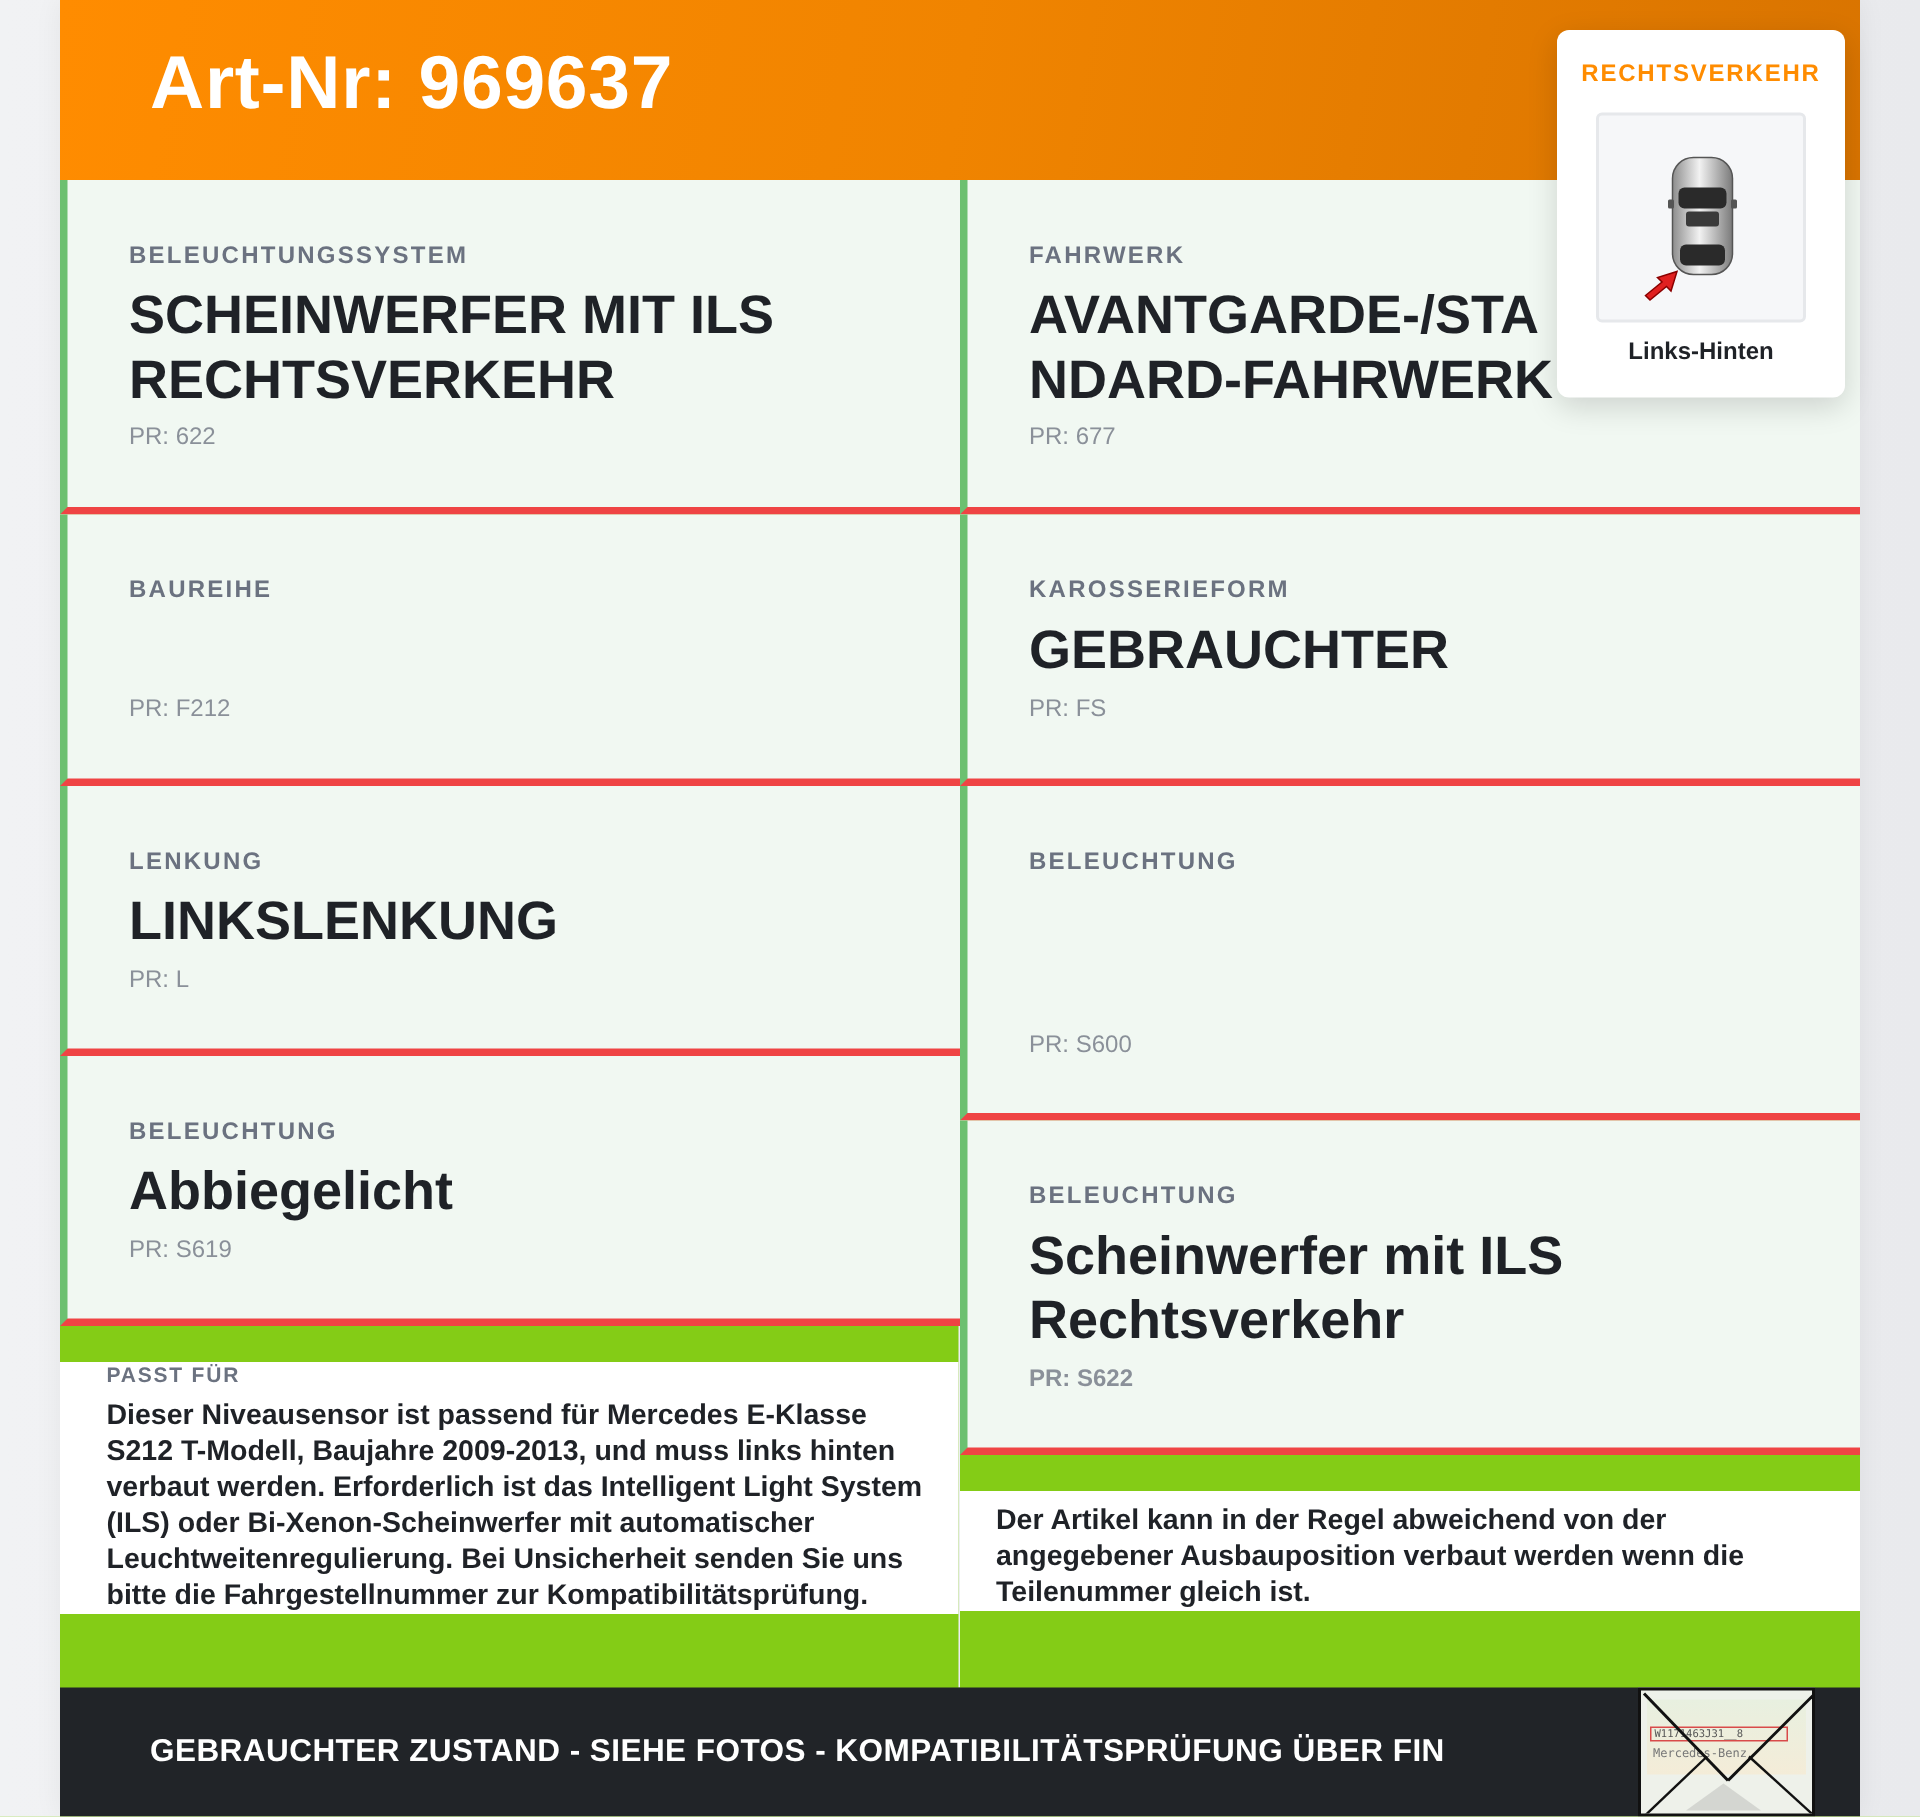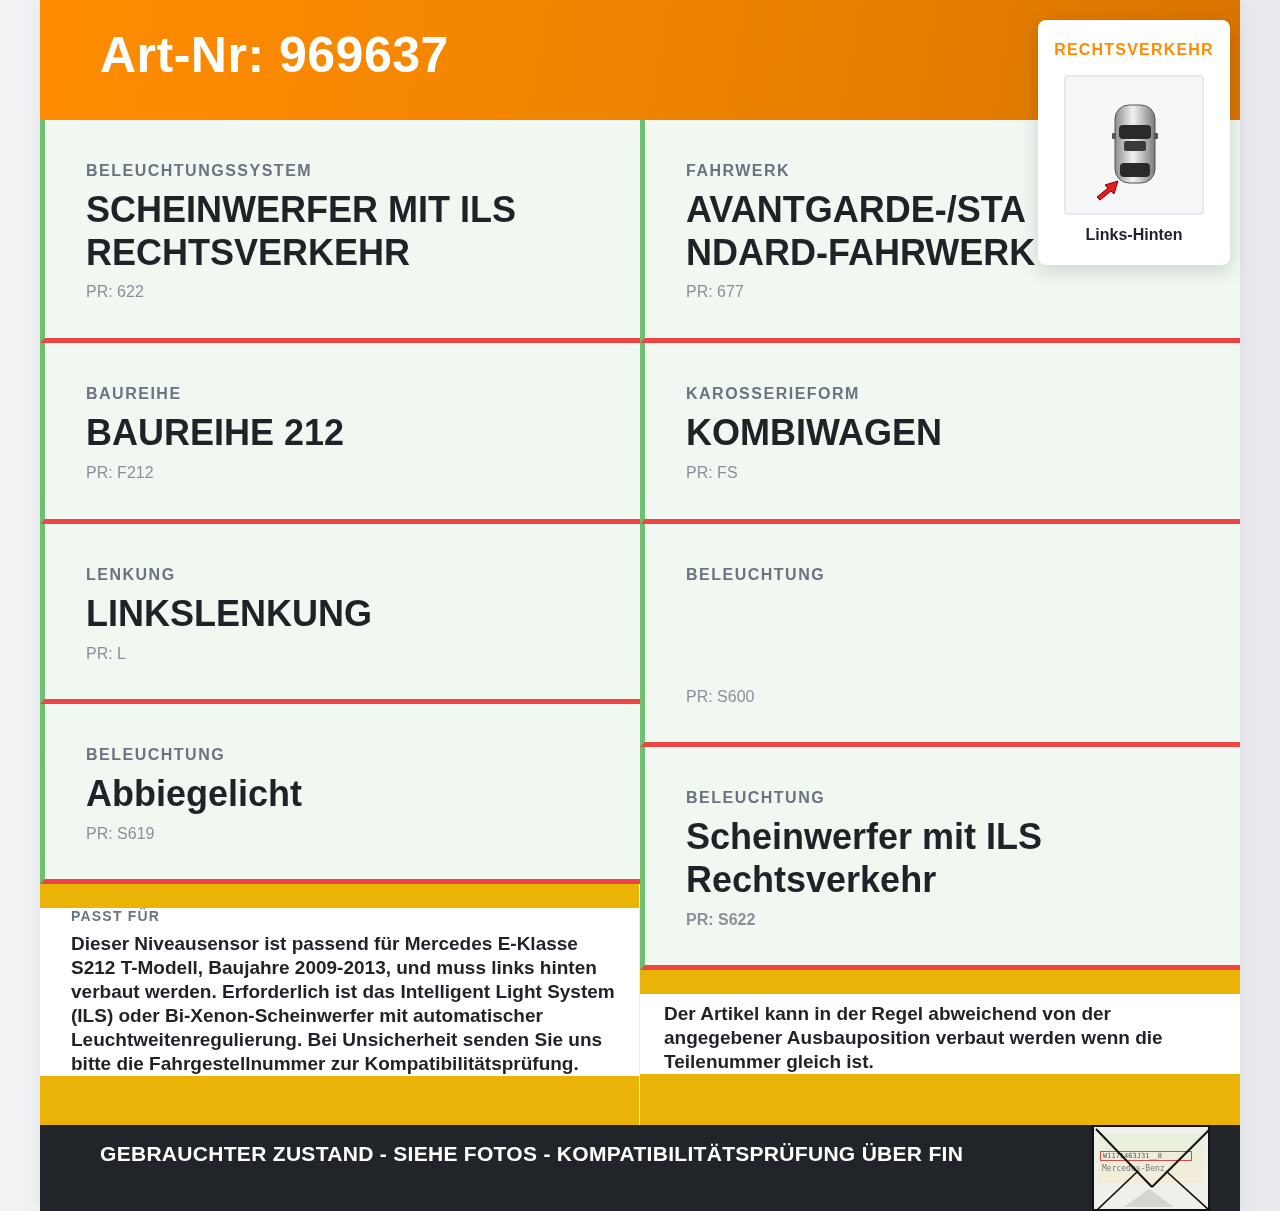--- a/index.html
+++ b/index.html
@@ -4,21 +4,21 @@
   <style>
     * { box-sizing: border-box; margin: 0; padding: 0; }
     html, body { width: 1280px; height: 1211px; overflow: hidden; }
     body {
       font-family: "Liberation Sans", "DejaVu Sans", sans-serif;
       background: linear-gradient(90deg, #f1f2f4 0%, #e9eaed 100%);
       position: relative;
     }
     .page {
       position: absolute; left: 40px; top: 0; width: 1200px; height: 1211px;
-      background: #eab308;
+      background: #84cc16;
       box-shadow: 0 0 18px rgba(0,0,0,0.06);
     }
     .header {
       position: absolute; left: 0; top: 0; width: 1200px; height: 120px;
       background: linear-gradient(100deg, #ff8c00 0%, #f08400 50%, #d97400 100%);
     }
     .header-title {
       position: absolute; left: 60px; top: 26px;
       font-size: 50px; font-weight: 700; color: #ffffff; letter-spacing: 0.5px;
       font-family: "Liberation Sans", sans-serif;
@@ -54,21 +54,21 @@
       margin-top: 8px; font-size: 19px; font-weight: 700; color: #1f2227; line-height: 24px;
     }
     .divider-v {
       position: absolute; left: 599px; top: 884px; width: 1px; height: 241px; background: #eceef0;
     }
     .footer {
       position: absolute; left: 0; top: 1125px; width: 1200px; height: 86px;
       background: #212428;
     }
     .footer-text {
-      position: absolute; left: 60px; top: 17px;
+      position: absolute; left: 60px; top: 31px;
       font-size: 21px; font-weight: 700; color: #ffffff; letter-spacing: 0.3px;
     }
     .fin-thumb {
       position: absolute; left: 1052px; top: 0; width: 118px; height: 86px;
       background: #eef1ea; border: 2px solid #111;
       overflow: hidden;
     }
     .fin-thumb .doc {
       position: absolute; left: 4px; top: 6px; right: 4px; height: 50px;
       background: linear-gradient(180deg, #e8f0e0 0%, #f4ecd8 100%);
@@ -111,21 +111,20 @@
   </div>
 
   <div class="col col-left">
     <div class="card" style="height:223px;">
       <div class="card-label" style="top:42px;">BELEUCHTUNGSSYSTEM</div>
       <div class="card-value" style="top:68px;">SCHEINWERFER MIT ILS RECHTSVERKEHR</div>
       <div class="card-pr" style="top:163px;">PR: 622</div>
     </div>
     <div class="card" style="height:181px;">
       <div class="card-label" style="top:42px;">BAUREIHE</div>
-      <div class="card-value" style="top:68px;">BAUREIHE 212</div>
       <div class="card-pr" style="top:121px;">PR: F212</div>
     </div>
     <div class="card" style="height:180px;">
       <div class="card-label" style="top:42px;">LENKUNG</div>
       <div class="card-value" style="top:68px;">LINKSLENKUNG</div>
       <div class="card-pr" style="top:121px;">PR: L</div>
     </div>
     <div class="card" style="height:180px;">
       <div class="card-label" style="top:42px;">BELEUCHTUNG</div>
       <div class="card-value" style="top:68px;">Abbiegelicht</div>
@@ -134,21 +133,21 @@
   </div>
 
   <div class="col col-right">
     <div class="card" style="height:223px;">
       <div class="card-label" style="top:42px;">FAHRWERK</div>
       <div class="card-value" style="top:68px; width:360px; right:auto; word-break:break-all;">AVANTGARDE-/STANDARD-FAHRWERK</div>
       <div class="card-pr" style="top:163px;">PR: 677</div>
     </div>
     <div class="card" style="height:181px;">
       <div class="card-label" style="top:42px;">KAROSSERIEFORM</div>
-      <div class="card-value" style="top:68px;">KOMBIWAGEN</div>
+      <div class="card-value" style="top:68px;">GEBRAUCHTER</div>
       <div class="card-pr" style="top:121px;">PR: FS</div>
     </div>
     <div class="card" style="height:223px;">
       <div class="card-label" style="top:42px;">BELEUCHTUNG</div>
       <div class="card-pr" style="top:164px;">PR: S600</div>
     </div>
     <div class="card" style="height:223px;">
       <div class="card-label" style="top:42px;">BELEUCHTUNG</div>
       <div class="card-value" style="top:68px; width:380px; right:auto;">Scheinwerfer mit ILS Rechtsverkehr</div>
       <div class="card-pr" style="top:164px;font-weight:bold;">PR: S622</div>

